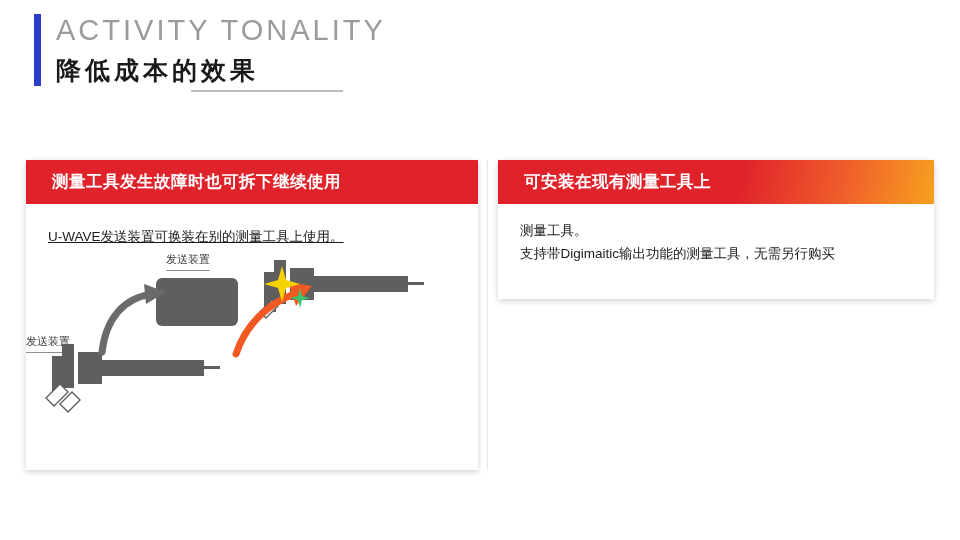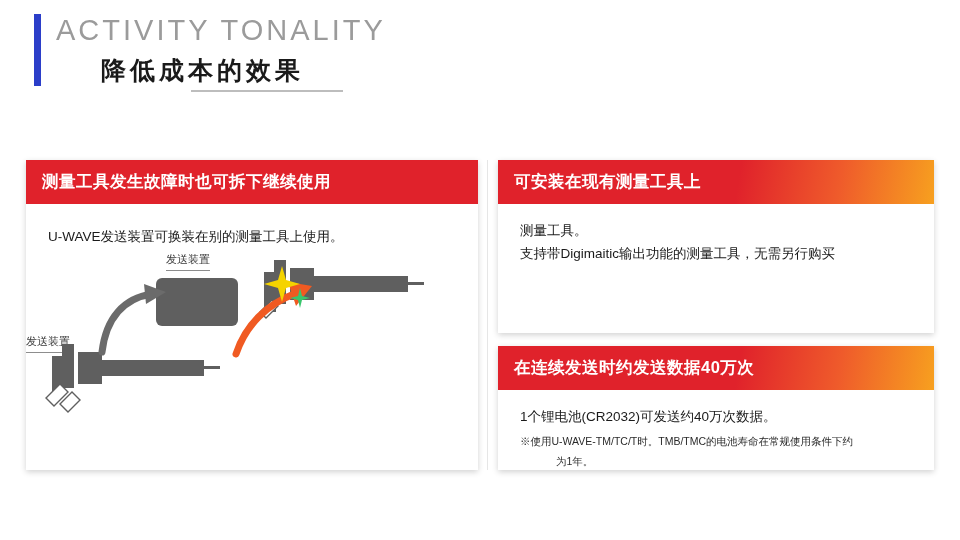--- a/index.html
+++ b/index.html
@@ -43,21 +43,20 @@
   }
   .title-cn {
     position: absolute;
     left: 40px;
     top: 54px;
     font-size: 25px;
     letter-spacing: 4px;
     color: #1a1a1a;
     font-weight: bold;
     white-space: nowrap;
-    margin-left: 45px;
   }
   .title-underline {
     position: absolute;
     left: 175px;
     top: 90px;
     width: 152px;
     height: 2px;
     background: #bdbdbd;
   }
 
@@ -74,21 +73,21 @@
     position: absolute;
     background: #ffffff;
     box-shadow: 0 2px 6px rgba(0,0,0,0.18);
     overflow: hidden;
   }
 
   .card-head {
     height: 44px;
     display: flex;
     align-items: center;
-    padding-left: 16px;
+    padding-left: 26px;
     color: #ffffff;
     font-size: 16.5px;
     font-weight: bold;
     letter-spacing: 0.5px;
     background: #e0222b;
     text-align: right;
   }
   .card-head.gradient {
     background: linear-gradient(100deg, #e0222b 0%, #e0222b 55%, #ef5b2b 78%, #f7a01f 100%);
   }
@@ -103,20 +102,21 @@
   #card-left {
     left: 26px;
     top: 160px;
     width: 452px;
     height: 310px;
   }
   #card-left .card-body {
     height: 252px;
     position: relative;
     padding-top: 22px;
+    text-decoration: underline;
   }
   .left-caption {
     font-size: 13.5px;
     color: #1a1a1a;
   }
 
   
   .diagram {
     position: absolute;
     left: 0;
@@ -139,21 +139,21 @@
     position: absolute;
     background: #5f5f5f;
     border-radius: 3px;
   }
 
   
   #card-rt {
     left: 498px;
     top: 160px;
     width: 436px;
-    height: 173px;
+    height: 139px;
   }
   
   #card-rb {
     left: 498px;
     top: 346px;
     width: 436px;
     height: 124px;
   }
   .note-small {
     font-size: 10.5px;
@@ -247,24 +247,16 @@
   </div>
 
   <div class="card" id="card-rt">
     <div class="card-head gradient">可安装在现有测量工具上</div>
     <div class="card-body">
       <div>测量工具。</div>
       <div>支持带Digimaitic输出功能的测量工具，无需另行购买</div>
     </div>
   </div>
 
-  <div class="card" id="card-rb">
-    <div class="card-head gradient">在连续发送时约发送数据40万次</div>
-    <div class="card-body">
-      <div>1个锂电池(CR2032)可发送约40万次数据。</div>
-      <div class="note-small">※使用U-WAVE-TM/TC/T时。TMB/TMC的电池寿命在常规使用条件下约</div>
-      <div class="note-small note-indent">为1年。</div>
-    </div>
-  </div>
 
 </div>
 
 <div class="bottom-strip"></div>
 
 </body></html>

